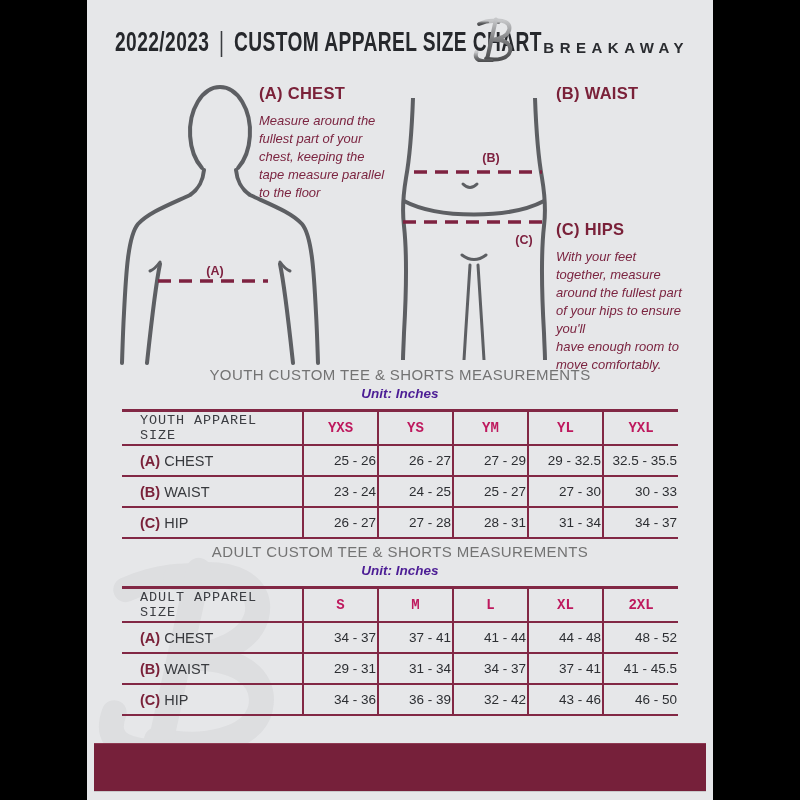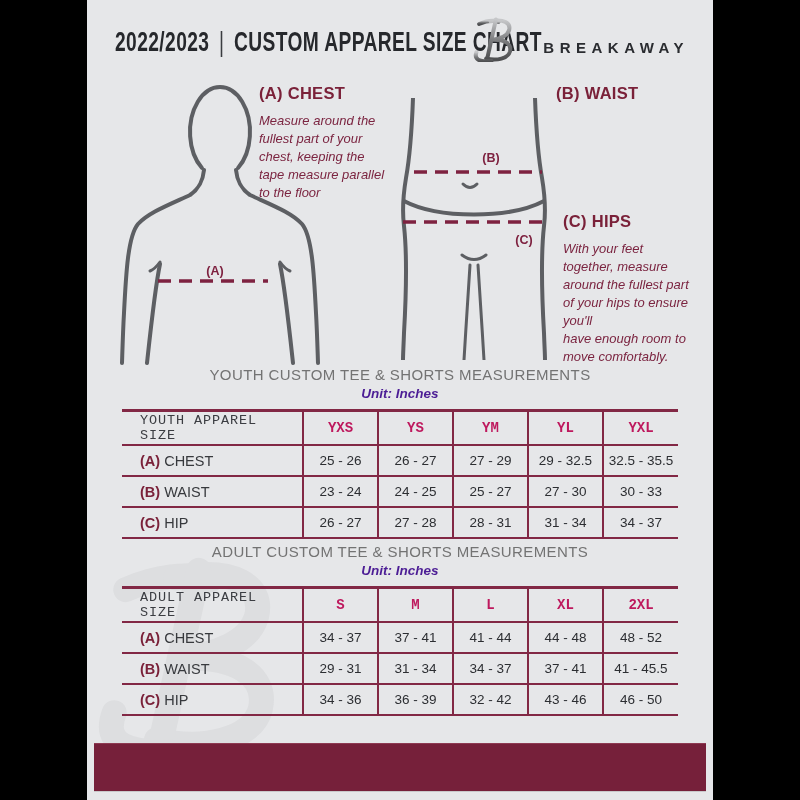--- a/index.html
+++ b/index.html
@@ -32,21 +32,21 @@
   .guide{position:absolute;color:#7a2139;}
   .guide h3{
     margin:0 0 9px 0;font-size:16.5px;font-weight:700;color:#7a2139;letter-spacing:.3px;
   }
   .guide p{
     margin:0;font-size:13px;line-height:1.38;font-style:italic;font-weight:500;
     color:#7b2440;white-space:pre-line;
   }
   .guide-chest{left:172px;top:84px;width:160px;}
   .guide-waist{left:469px;top:84px;width:152px;}
-  .guide-hips{left:469px;top:212px;width:158px;margin-left:7px;}
+  .guide-hips{left:469px;top:220px;width:158px;}
   
   .section-head{position:absolute;left:0;width:626px;text-align:center;}
   .section-head .st{
     font-size:15px;font-weight:400;color:#737373;letter-spacing:.4px;
   }
   .section-head .unit{
     font-size:13.5px;font-weight:600;font-style:italic;color:#4c1d95;margin-top:3px;
   }
   .sh-youth{top:366px;}
   .sh-adult{top:543px;}
@@ -60,21 +60,21 @@
   .size-table col.cn{width:75px;}
   .size-table thead tr{border-top:3px solid #822845;border-bottom:2.5px solid #822845;height:25px;font-family:Liberation Mono, monospace;}
   .size-table tbody tr{border-bottom:2px solid #822845;height:31px;}
   .size-table tbody tr:last-child{border-bottom:2.5px solid #822845;}
   .size-table th:not(:first-child),.size-table td:not(:first-child){border-left:2px solid #822845;}
   .size-table th{font-weight:700;font-size:14px;color:#be185d;text-align:center;}
   .size-table th:first-child{
     font-weight:400;font-size:13.5px;color:#3b3d42;text-align:left;
     padding-left:18px;letter-spacing:.9px;
   }
-  .size-table td{font-size:13.5px;font-weight:500;color:#2c2e32;text-align:center;}
+  .size-table td{font-size:13.5px;font-weight:500;color:#2c2e32;text-align:right;}
   .size-table td:first-child{text-align:left;padding-left:18px;font-size:14.5px;color:#37393d;font-weight:400;}
   .size-table td .prefix{color:#7a2139;font-weight:700;}
   
   .footer-bar{
     position:absolute;left:7px;top:743px;width:612px;height:47px;
     background:#76203a;border-top:1px solid #8e3a52;border-bottom:1px solid #c9c9cb;
   }
   .watermark{position:absolute;left:8px;top:550px;opacity:.55;}
   .content{position:relative;z-index:2;}
   svg text.mk{font-family:"Liberation Sans",sans-serif;font-weight:700;font-size:12.5px;fill:#7e2240;}

